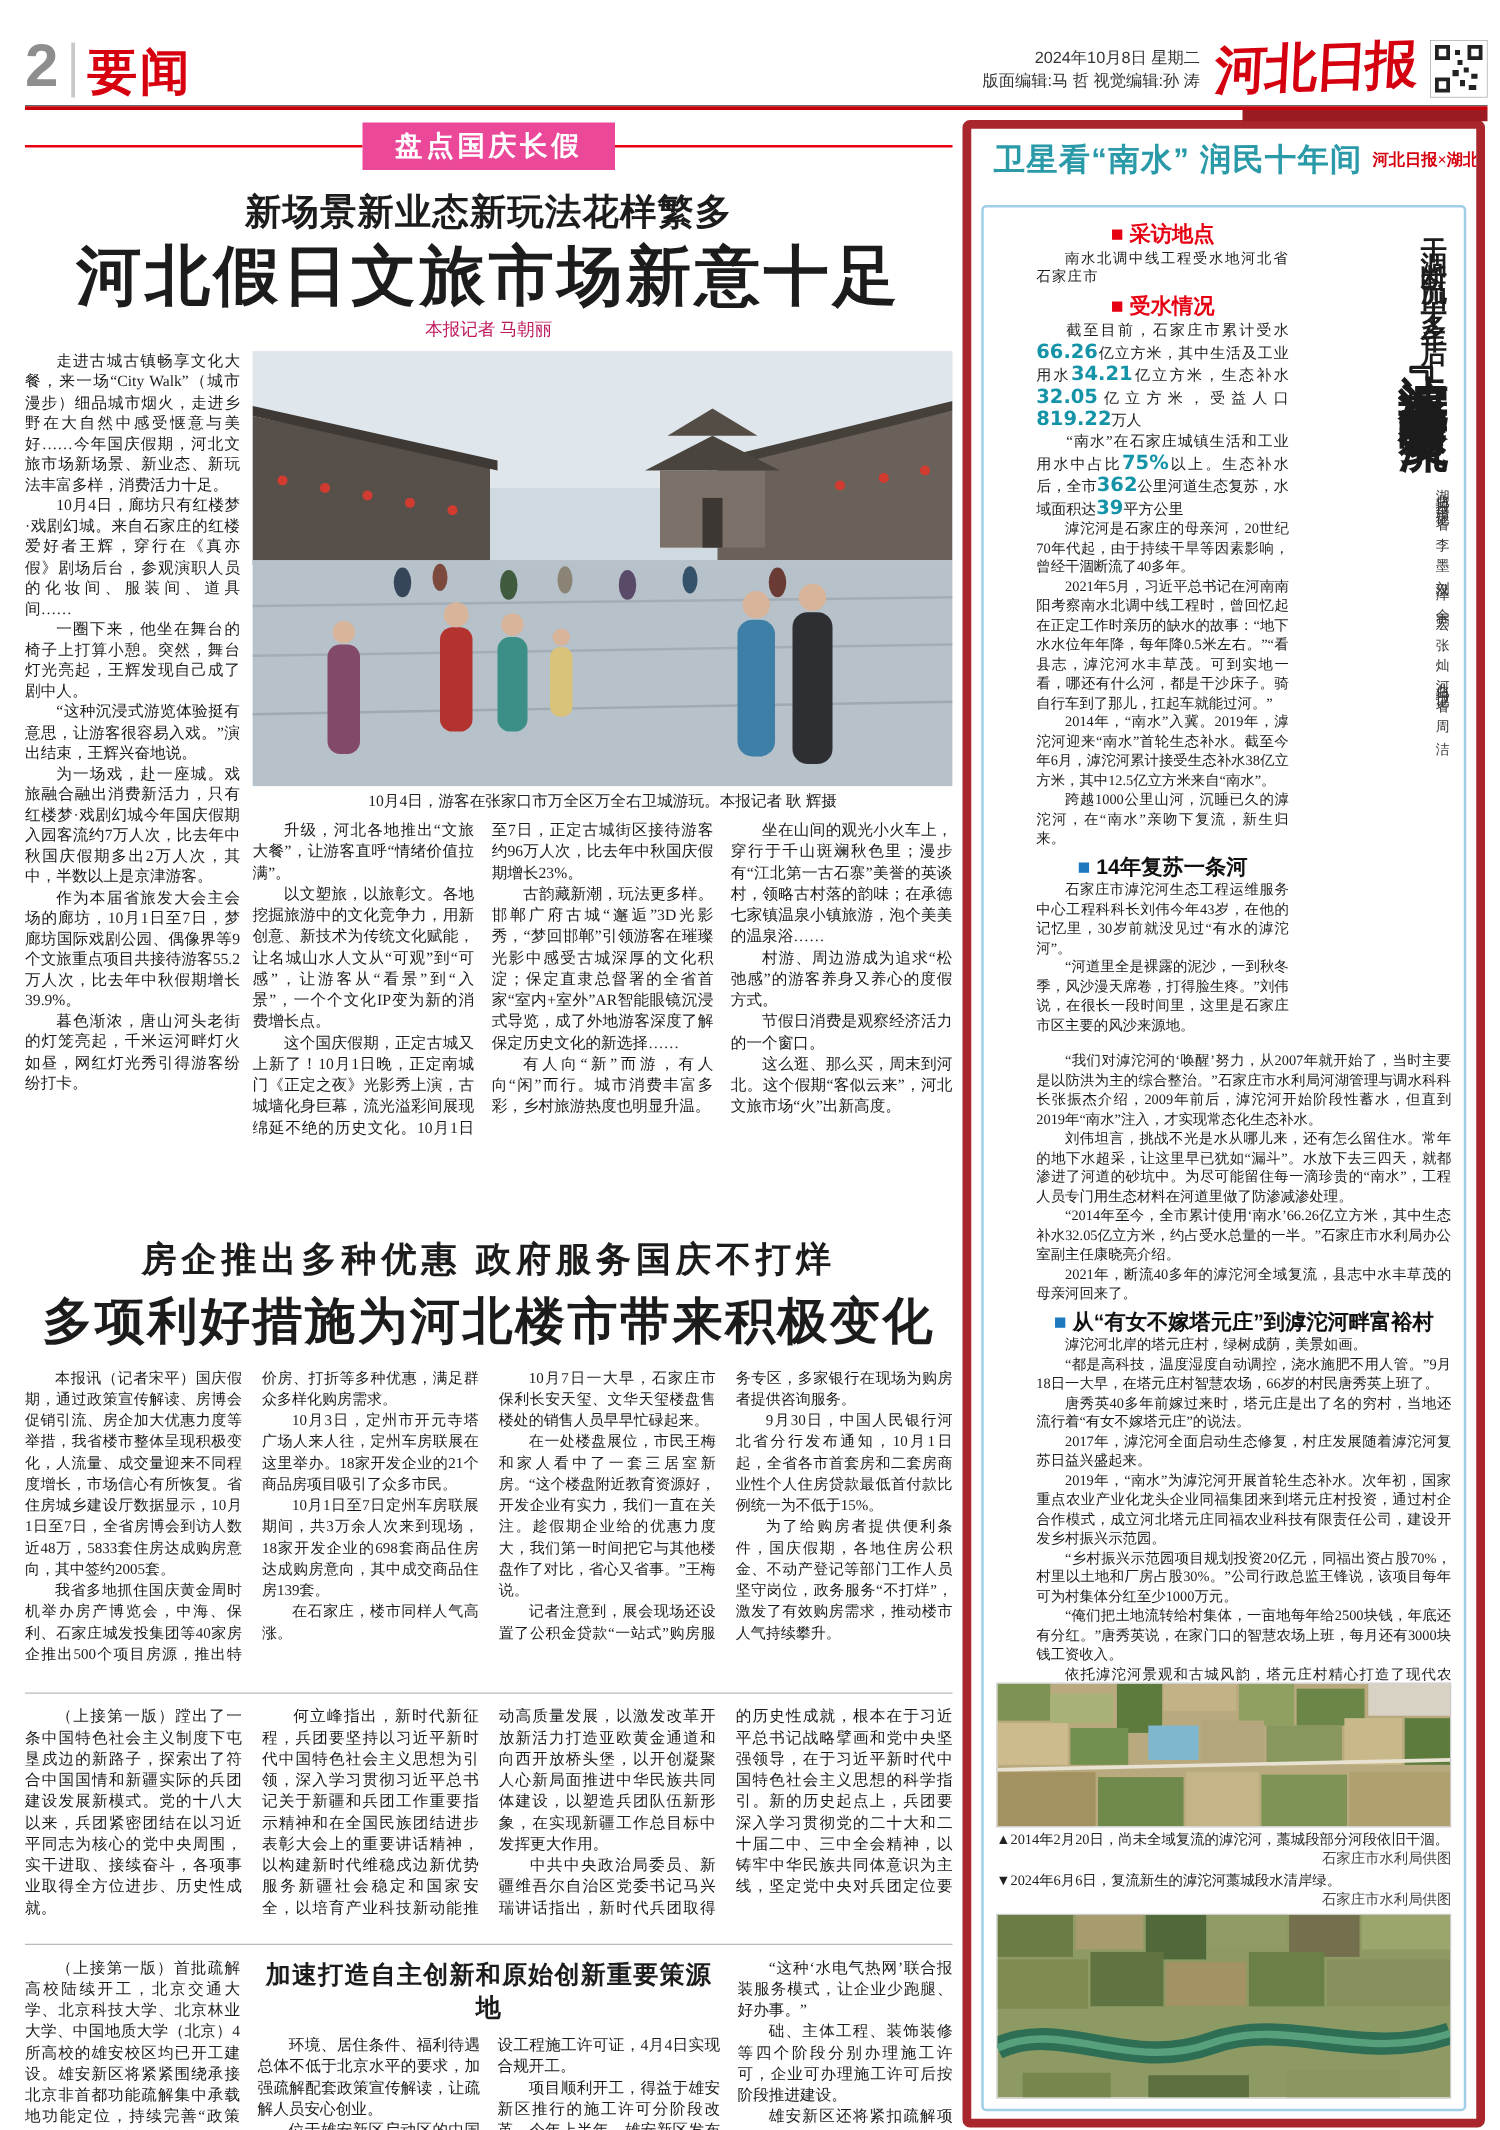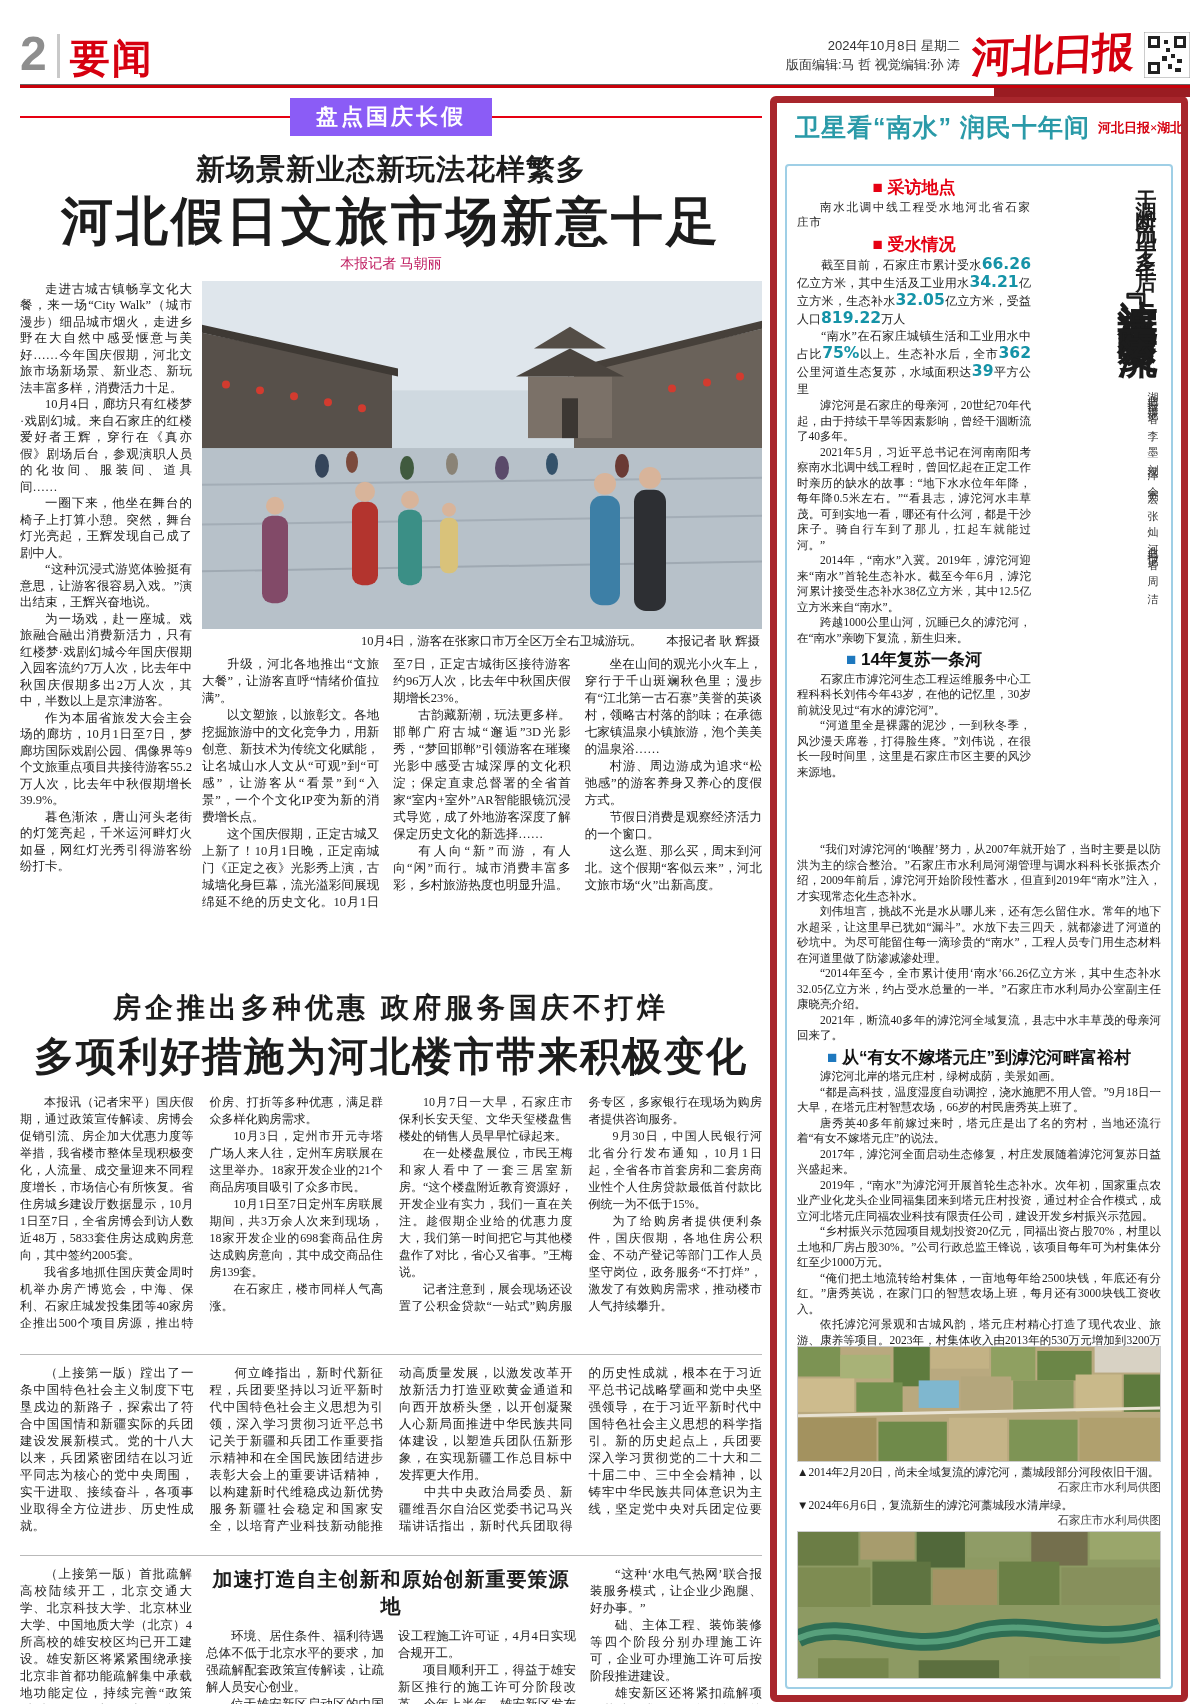--- a/index.html
+++ b/index.html
@@ -17,52 +17,52 @@
   .masthead{font-size:42px;font-weight:900;color:#d4000f;font-family:"Liberation Serif",serif;
             transform:skewX(-5deg) rotate(-2deg);letter-spacing:-2px;line-height:1;}
   .rule{border-top:1px solid #666;margin-top:6px;position:relative;}
   .rule .redline{height:3px;background:#c8000a;}
   .rule .redblock{position:absolute;right:0;top:3px;width:196px;height:9px;background:#9a1c22;}
   
   .content{display:grid;grid-template-columns:742px 418px;gap:8px;margin-top:8px;}
   
   .banner-row{display:flex;align-items:center;margin-top:2px;}
   .banner-row .line{flex:1;height:2px;background:#e60012;}
-  .banner{background:#8b5cf6;color:#fff;font-family:"Liberation Sans",sans-serif;font-weight:700;
+  .banner{background:#ec4899;color:#fff;font-family:"Liberation Sans",sans-serif;font-weight:700;
           font-size:22px;padding:4px 26px;letter-spacing:3px;}
   .kicker1{text-align:center;font-size:29px;font-weight:700;margin:14px 0 4px;font-family:"Liberation Serif",serif;letter-spacing:1px;}
   .headline1{text-align:center;font-family:"Liberation Sans",sans-serif;font-size:52px;font-weight:900;
              letter-spacing:3px;margin:2px 0 6px;line-height:1.05;}
   .byline{text-align:center;font-size:14px;color:#be185d;margin-bottom:8px;}
   .a1-body{display:grid;grid-template-columns:172px 1fr;gap:10px;}
   .coltext p{margin:0;text-indent:2em;text-align:justify;}
   .a1-col1{height:682px;overflow:hidden;font-size:12.5px;line-height:16.5px;}
   .photo{width:100%;height:348px;display:block;}
-  .caption{display:flex;justify-content:flex-end;font-size:12.5px;color:#222;margin:4px 2px 6px;gap:24px;}
+  .caption{display:flex;justify-content:center;font-size:12.5px;color:#222;margin:4px 2px 6px;}
   .a1-rest{height:292px;overflow:hidden;column-count:3;column-gap:14px;font-size:12.5px;line-height:17px;}
   
   .kicker2{text-align:center;font-family:"Liberation Sans",sans-serif;font-size:28px;font-weight:700;
            letter-spacing:4px;margin:26px 0 2px;}
   .headline2{text-align:center;font-family:"Liberation Sans",sans-serif;font-size:40px;font-weight:900;
              letter-spacing:2px;margin:2px 0 10px;}
   .a2-body{height:250px;overflow:hidden;column-count:4;column-gap:16px;font-size:12px;line-height:17px;}
   hr.div{border:none;border-top:1px solid #b9b9b9;margin:10px 0;}
   .jump1{height:180px;overflow:hidden;column-count:4;column-gap:16px;font-size:12.5px;line-height:17px;}
   .jump2{display:grid;grid-template-columns:172px 1fr 172px;gap:14px;height:200px;overflow:hidden;}
   .jump2 .jcol{overflow:hidden;font-size:12.5px;line-height:17px;}
   .jump2 h3{margin:0 0 8px;text-align:center;font-family:"Liberation Sans",sans-serif;font-size:20px;font-weight:900;letter-spacing:1px;}
   .jmid-text{column-count:2;column-gap:14px;height:162px;overflow:hidden;font-size:12.5px;line-height:17px;}
   
   .south-box{border:7px solid #a8262c;border-radius:6px;height:1606px;box-sizing:border-box;
              background:#fff;padding:6px 8px;display:flex;flex-direction:column;overflow:hidden;}
   .sb-banner{display:flex;align-items:center;gap:8px;padding:2px 2px 20px;}
   .sb-title{font-family:"Liberation Sans",sans-serif;font-size:25px;font-weight:900;color:#2a9aa8;letter-spacing:1px;white-space:nowrap;}
   .sb-logos{font-size:13px;font-weight:700;color:#d6000f;white-space:nowrap;margin-left:auto;font-family:"Liberation Serif",serif;}
   .sb-inner{border:2px solid #9fcfe6;border-radius:4px;flex:1;padding:8px 10px;display:flex;flex-direction:column;overflow:hidden;}
-  .sb-text{flex:1 1 auto;overflow:hidden;font-size:11.5px;line-height:15.5px;}
+  .sb-text{flex:1 1 auto;overflow:hidden;font-size:11.5px;line-height:15.5px;margin-left:32px;}
   .sb-text p, .sb-media p{margin:0;text-indent:2em;text-align:justify;}
   .sechead{font-family:"Liberation Sans",sans-serif;font-weight:700;font-size:17px;text-align:center;margin:6px 0 4px;}
   .sechead.red{color:#e60012;}
   .sechead.blue{color:#111;}
   .sechead.blue::before{content:"■ ";color:#1e78be;}
   .sechead.red::before{content:"■ ";}
   .sb-top{display:flex;gap:6px;}
   .sb-top-text{flex:1;min-width:0;}
   .sb-vert{writing-mode:vertical-rl;flex:0 0 124px;height:668px;display:flex;gap:4px;}
   .v-kicker{font-family:"Liberation Sans",sans-serif;font-weight:900;font-size:21px;letter-spacing:10px;line-height:30px;}

